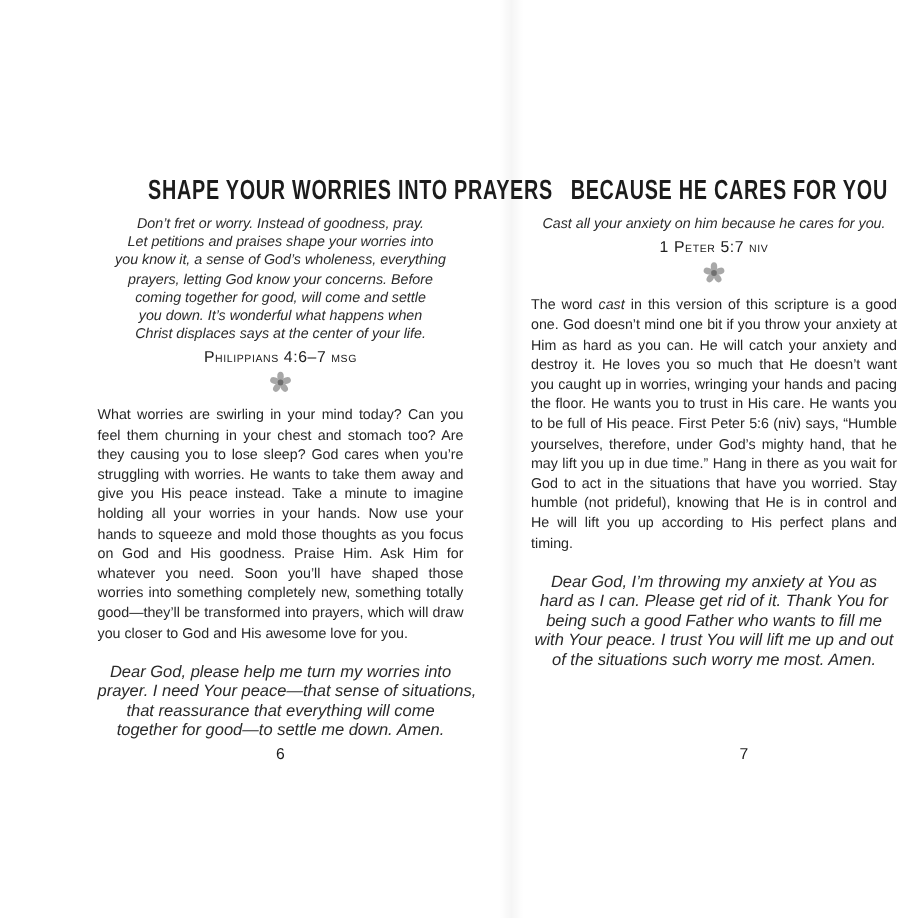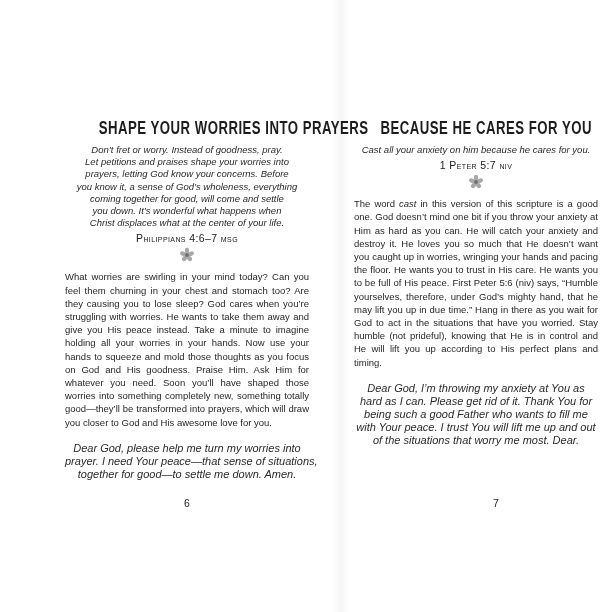--- a/index.html
+++ b/index.html
@@ -96,43 +96,44 @@
 <div class="spread">
   <div class="gutter"></div>
 
   <div class="page-col col-left">
     <div class="page-title">
       <span class="inner">SHAPE YOUR WORRIES INTO PRAYERS</span>
     </div>
     <div class="scripture">
       <div class="line">Don’t fret or worry. Instead of goodness, pray.</div>
       <div class="line">Let petitions and praises shape your worries into</div>
+      <div class="line">you know it, a sense of God’s wholeness, everything</div>
       <div class="line">prayers, letting God know your concerns. Before</div>
-      <div class="line">you know it, a sense of God’s wholeness, everything</div>
       <div class="line">coming together for good, will come and settle</div>
       <div class="line">you down. It’s wonderful what happens when</div>
-      <div class="line">Christ displaces what at the center of your life.</div>
+      <div class="line">Christ displaces says at the center of your life.</div>
     </div>
     <div class="reference">Philippians 4:6–7 msg</div>
     <div class="ornament">
       <svg width="16" height="16" viewBox="0 0 20 20" aria-hidden="true">
         <g fill="#a8a8a8">
           <ellipse cx="10" cy="4.8" rx="2.7" ry="3.8"></ellipse>
           <ellipse cx="10" cy="4.8" rx="2.7" ry="3.8" transform="rotate(72 10 10)"></ellipse>
           <ellipse cx="10" cy="4.8" rx="2.7" ry="3.8" transform="rotate(144 10 10)"></ellipse>
           <ellipse cx="10" cy="4.8" rx="2.7" ry="3.8" transform="rotate(216 10 10)"></ellipse>
           <ellipse cx="10" cy="4.8" rx="2.7" ry="3.8" transform="rotate(288 10 10)"></ellipse>
         </g>
         <circle cx="10" cy="10" r="2.4" fill="#6f6f6f"></circle>
       </svg>
     </div>
     <p class="body-text">What worries are swirling in your mind today? Can you feel them churning in your chest and stomach too? Are they causing you to lose sleep? God cares when you’re struggling with worries. He wants to take them away and give you His peace instead. Take a minute to imagine holding all your worries in your hands. Now use your hands to squeeze and mold those thoughts as you focus on God and His goodness. Praise Him. Ask Him for whatever you need. Soon you’ll have shaped those worries into something completely new, something totally good—they’ll be transformed into prayers, which will draw you closer to God and His awesome love for you.</p>
     <div class="prayer">
       <div class="line">Dear God, please help me turn my worries into</div>
       <div class="line">prayer. I need Your peace—that sense of situations,</div>
+      <div class="line">that reassurance that everything will come</div>
       <div class="line">together for good—to settle me down. Amen.</div>
     </div>
   </div>
 
   <div class="page-col col-right">
     <div class="page-title">
       <span class="inner">BECAUSE HE CARES FOR YOU</span>
     </div>
     <div class="scripture">
       <div class="line">Cast all your anxiety on him because he cares for you.</div>
@@ -149,19 +150,19 @@
         </g>
         <circle cx="10" cy="10" r="2.4" fill="#6f6f6f"></circle>
       </svg>
     </div>
     <p class="body-text"><span>The word </span><em>cast</em><span> in this version of this scripture is a good one. God doesn’t mind one bit if you throw your anxiety at Him as hard as you can. He will catch your anxiety and destroy it. He loves you so much that He doesn’t want you caught up in worries, wringing your hands and pacing the floor. He wants you to trust in His care. He wants you to be full of His peace. First Peter 5:6 (niv) says, “Humble yourselves, therefore, under God’s mighty hand, that he may lift you up in due time.” Hang in there as you wait for God to act in the situations that have you worried. Stay humble (not prideful), knowing that He is in control and He will lift you up according to His perfect plans and timing.</span></p>
     <div class="prayer">
       <div class="line">Dear God, I’m throwing my anxiety at You as</div>
       <div class="line">hard as I can. Please get rid of it. Thank You for</div>
       <div class="line">being such a good Father who wants to fill me</div>
       <div class="line">with Your peace. I trust You will lift me up and out</div>
-      <div class="line">of the situations that worry me most. Dear.</div>
+      <div class="line">of the situations such worry me most. Amen.</div>
     </div>
   </div>
 
   <div class="page-number pn-left">6</div>
   <div class="page-number pn-right">7</div>
 </div>
 
 </body></html>

